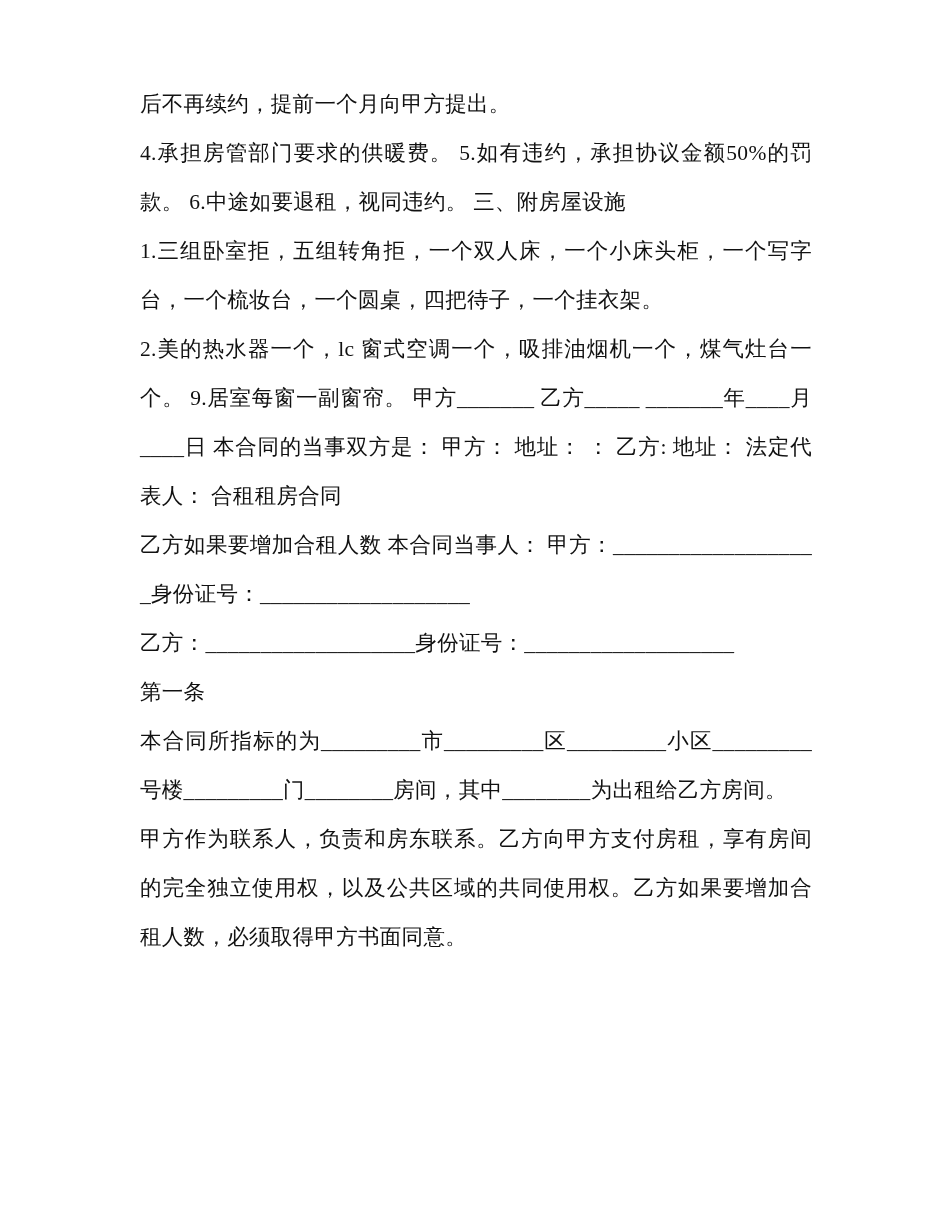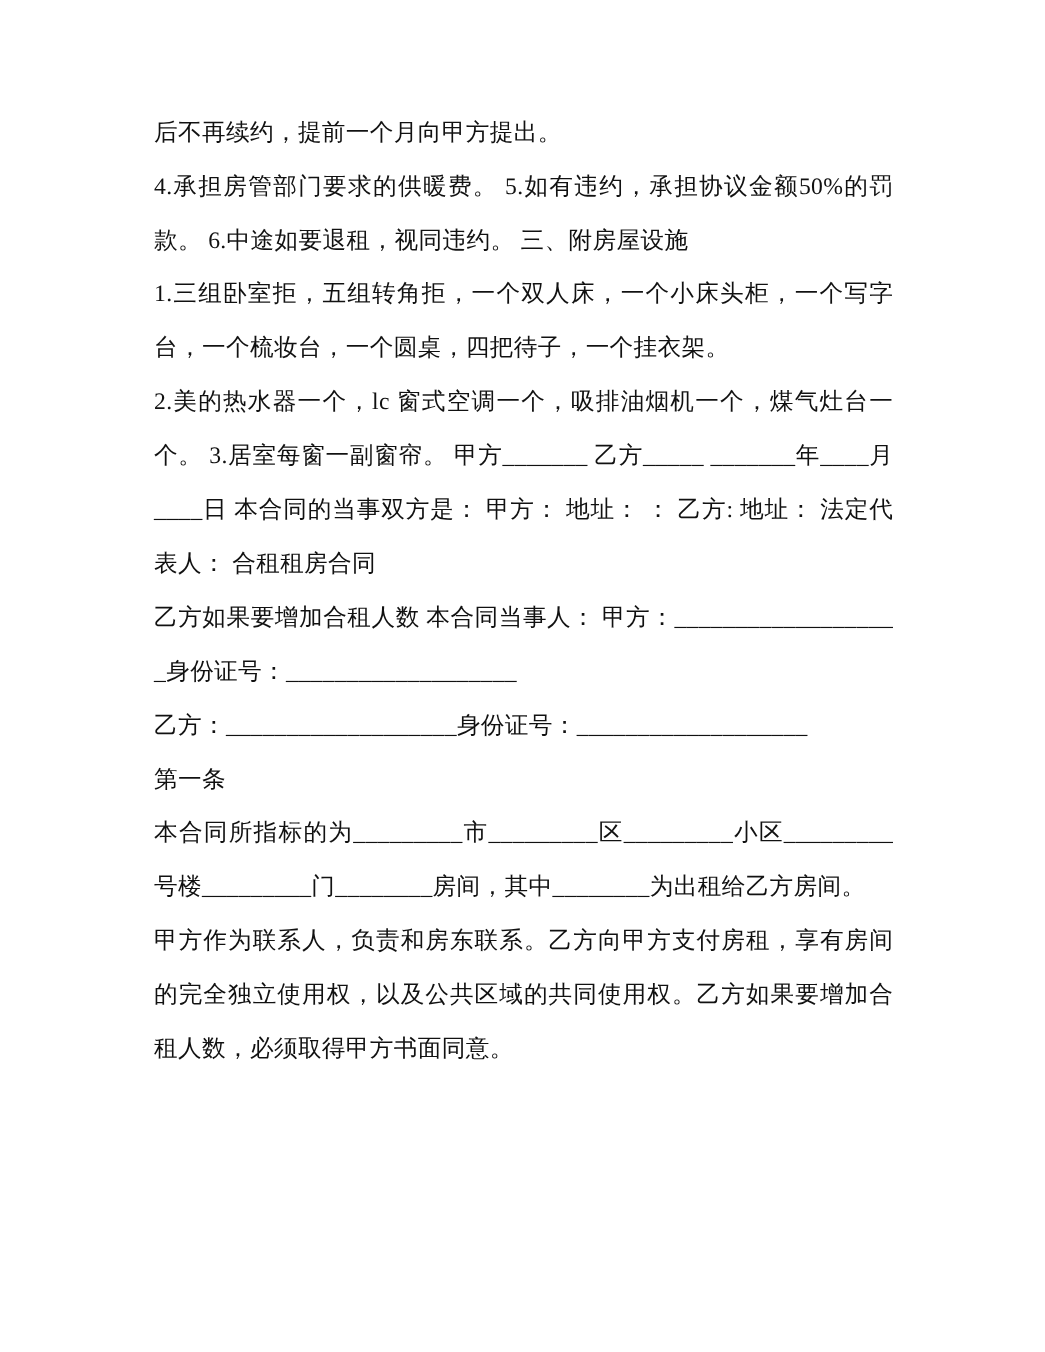--- a/index.html
+++ b/index.html
@@ -17,21 +17,21 @@
   .page {
     position: relative;
     width: 950px;
     height: 1229px;
     background: #ffffff;
     box-sizing: border-box;
   }
   .doc-body {
     position: absolute;
     left: 140px;
-    top: 96px;
+    top: 80px;
     width: 672px;
   }
   .para {
     font-size: 21.5px;
     line-height: 49px;
     letter-spacing: 0.3px;
     text-align: justify;
     text-justify: inter-ideograph;
     margin: 0;
     word-break: break-all;
@@ -39,20 +39,20 @@
   }
 </style>
 </head>
 <body>
 
 <div class="page">
   <div class="doc-body">
     <p class="para">后不再续约，提前一个月向甲方提出。</p>
     <p class="para">4.承担房管部门要求的供暖费。 5.如有违约，承担协议金额50%的罚款。 6.中途如要退租，视同违约。 三、附房屋设施</p>
     <p class="para">1.三组卧室拒，五组转角拒，一个双人床，一个小床头柜，一个写字台，一个梳妆台，一个圆桌，四把待子，一个挂衣架。</p>
-    <p class="para">2.美的热水器一个，lc 窗式空调一个，吸排油烟机一个，煤气灶台一个。 3.居室每窗一副窗帘。 甲方_______ 乙方_____ _______年____月____日 本合同的当事双方是： 甲方： 地址： ： 乙方: 地址： 法定代表人： 合租租房合同</p>
+    <p class="para">2.美的热水器一个，lc 窗式空调一个，吸排油烟机一个，煤气灶台一个。 9.居室每窗一副窗帘。 甲方_______ 乙方_____ _______年____月____日 本合同的当事双方是： 甲方： 地址： ： 乙方: 地址： 法定代表人： 合租租房合同</p>
     <p class="para">乙方如果要增加合租人数 本合同当事人： 甲方：___________________身份证号：___________________</p>
     <p class="para">乙方：___________________身份证号：___________________</p>
     <p class="para">第一条</p>
     <p class="para">本合同所指标的为_________市_________区_________小区_________号楼_________门________房间，其中________为出租给乙方房间。</p>
     <p class="para">甲方作为联系人，负责和房东联系。乙方向甲方支付房租，享有房间的完全独立使用权，以及公共区域的共同使用权。乙方如果要增加合租人数，必须取得甲方书面同意。</p>
   </div>
 </div>
 
 </body></html>

